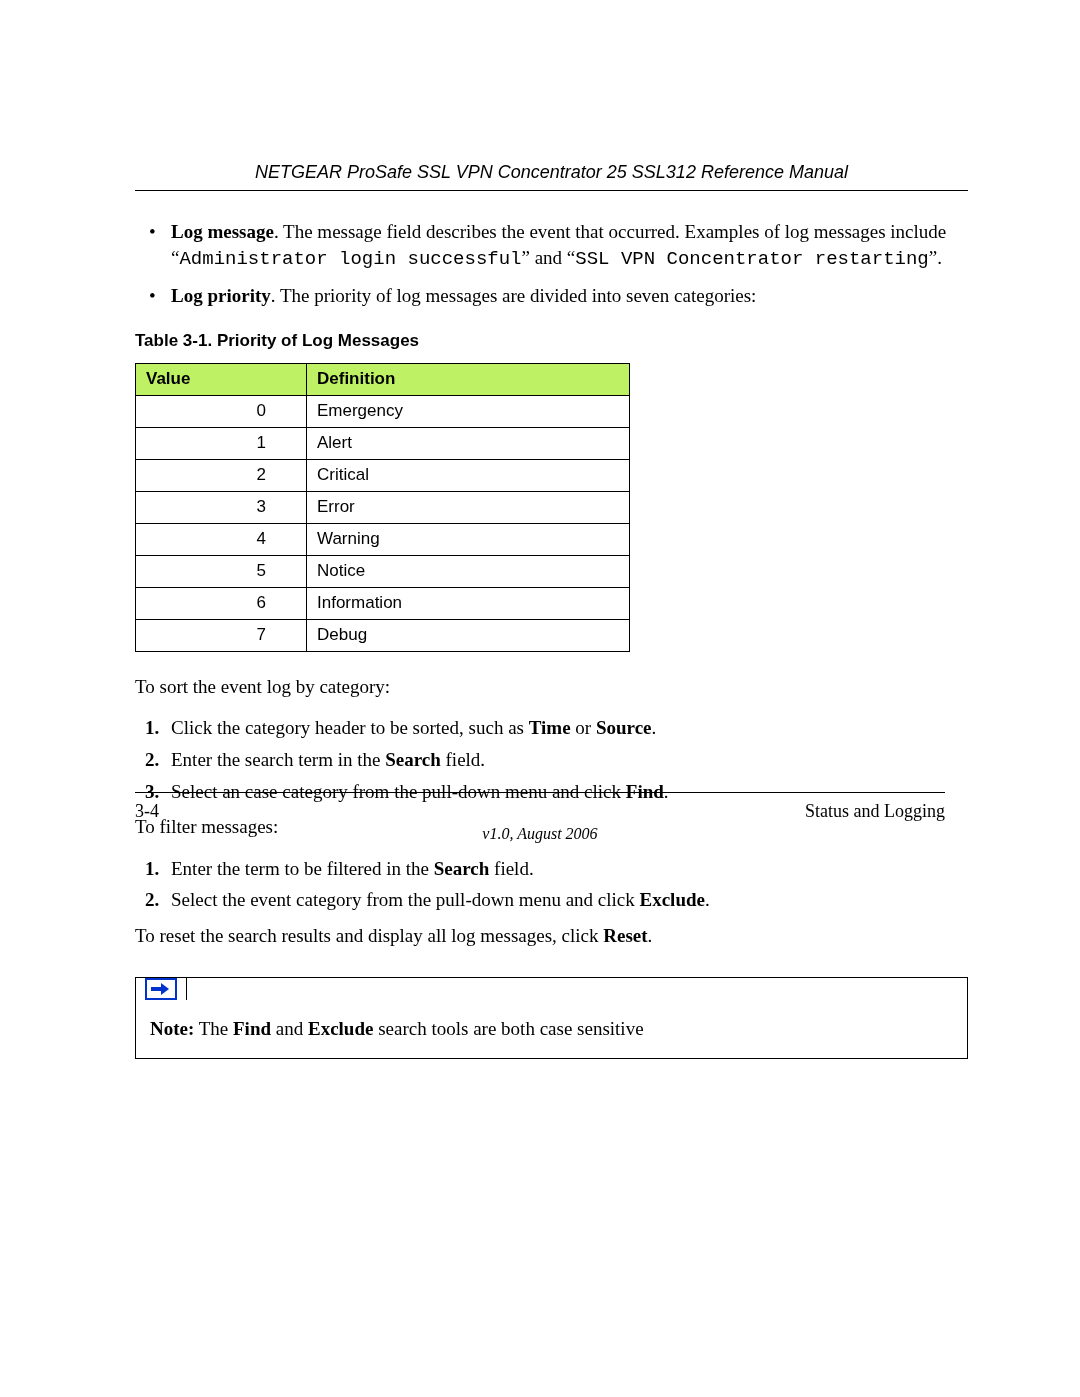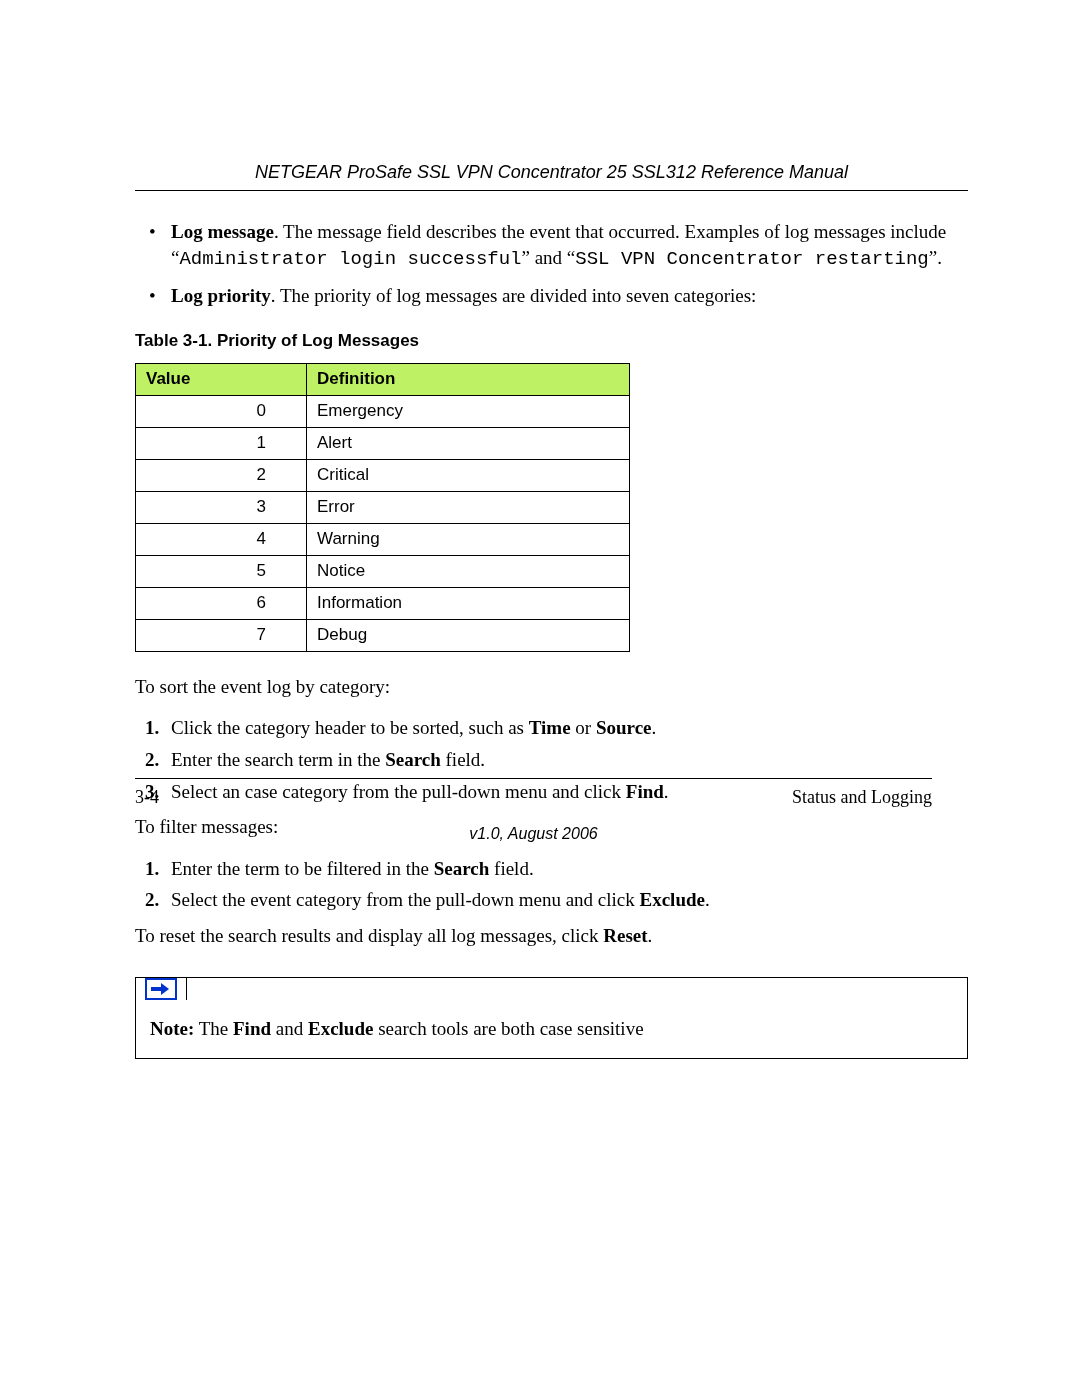--- a/index.html
+++ b/index.html
@@ -136,34 +136,33 @@
   }
   .notebox .notetext {
     flex: 1;
     padding: 8px 14px;
     display: flex;
     align-items: center;
     font-size: 19px;
   }
   .footer {
     position: absolute;
-    left: 135px; right: 148px;
+    left: 135px; right: 135px;
     bottom: 290px;
   }
   .footer-hr { border-top: 1px solid #000; margin-bottom: 6px;}
   .footer-line {
     display: flex; justify-content: space-between;
     font-size: 18px;
   }
   .footer-version {
     text-align: center;
     font-style: italic;
-    font-family: Liberation Sans, sans-serif;
+    font-family: Liberation Serif, serif;
     font-size: 16px;
-    margin-top: 14px;
   }
 </style>
 </head>
 <body>
 
 <div class="page">
   <div class="header-title">NETGEAR ProSafe SSL VPN Concentrator 25 SSL312 Reference Manual</div>
   <div class="hr"></div>
 
   <ul class="bullets">

